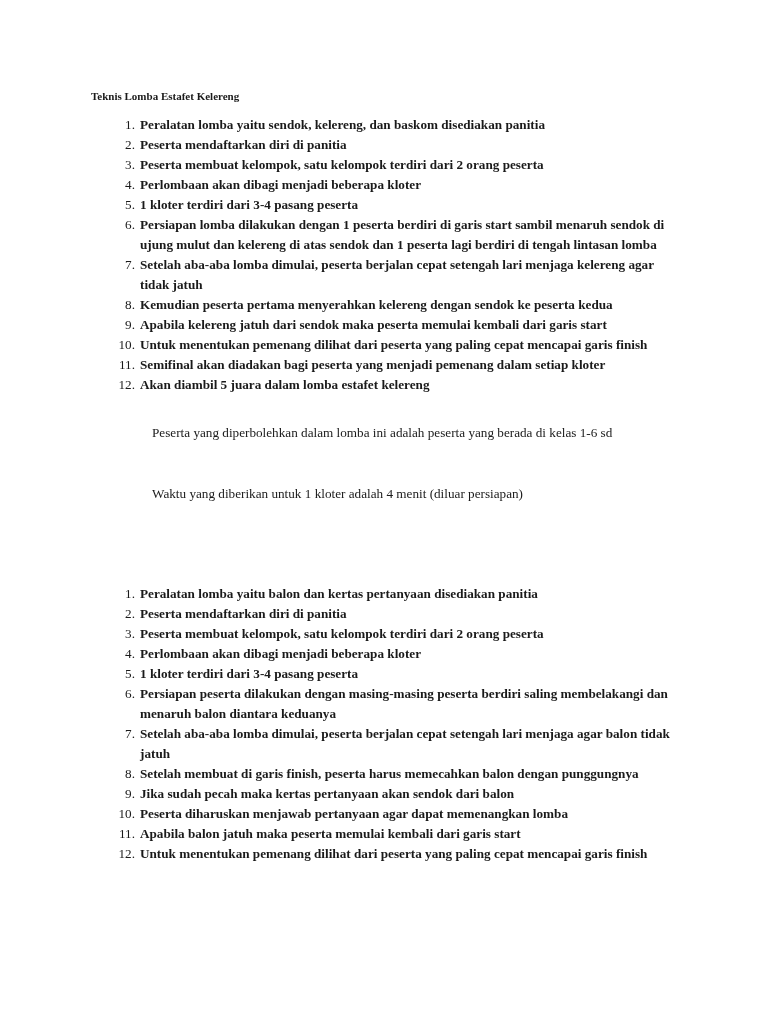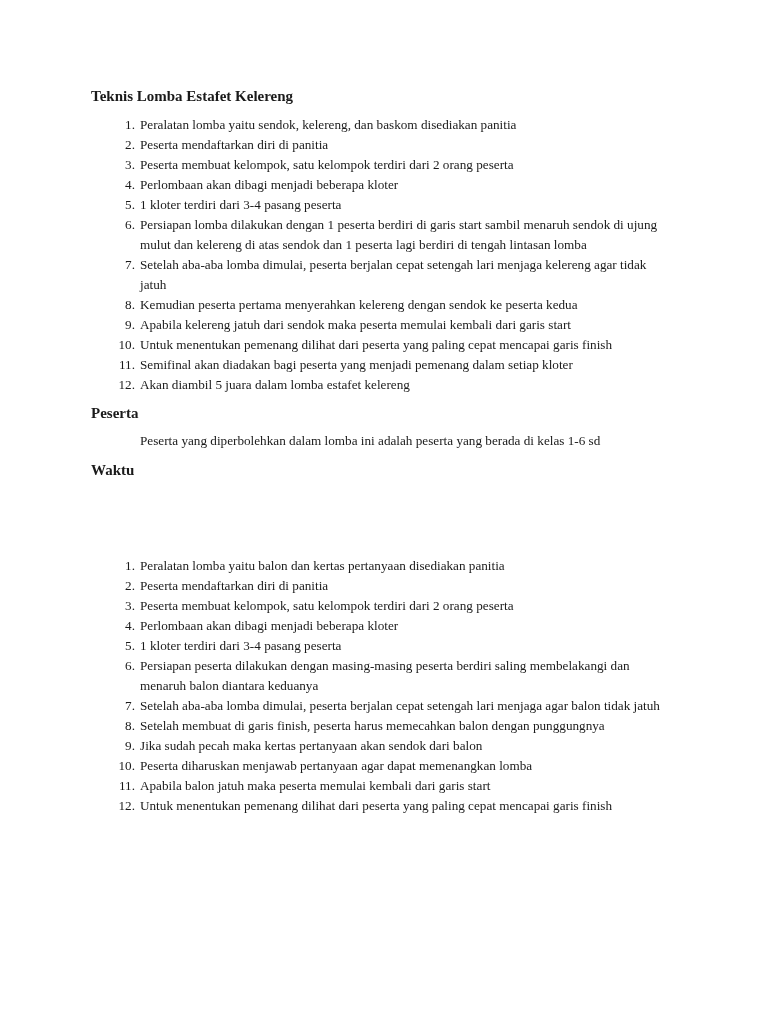--- a/index.html
+++ b/index.html
@@ -21,21 +21,21 @@
     position: relative;
     width: 768px;
     height: 1024px;
     background: #ffffff;
     box-sizing: border-box;
     padding: 86px 96px 0 91px;
   }
 
   
   .section-heading {
-    font-size: 15px;
+    font-size: 11px;
     line-height: 20px;
     margin: 0;
     padding: 0;
     white-space: pre-wrap;
   }
 
   
   ol.word-list {
     list-style: none;
     margin: 0;
@@ -54,27 +54,28 @@
     left: 0;
     top: 0;
     width: 44px;          
     text-align: right;
     font-size: 13.2px;
     line-height: 20px;
   }
   ol.word-list > li > .li-text {
     display: block;
     white-space: pre-wrap;
+    font-weight: bold;
   }
 
   
   .indent-para {
     font-size: 13.2px;
     line-height: 20px;
-    margin: 0;
+    margin: 12px;
     padding-left: 49px;
     white-space: pre-wrap;
   }
 
   
   .gap-heading-to-list { height: 9px; }
   .gap-list-to-heading { height: 8px; }
   .gap-heading-to-para { height: 8px; }
   .gap-para-to-heading { height: 9px; }
   .gap-section         { height: 59px; }
@@ -134,32 +135,31 @@
       <span class="li-text">Semifinal akan diadakan bagi peserta yang menjadi pemenang dalam setiap kloter</span>
     </li>
     <li>
       <span class="li-num">12.</span>
       <span class="li-text">Akan diambil 5 juara dalam lomba estafet kelereng</span>
     </li>
   </ol>
 
   <div class="gap-list-to-heading"></div>
 
-  <h2 class="section-heading">Peserta</h2>
 
   <div class="gap-heading-to-para"></div>
 
   <p class="indent-para">Peserta yang diperbolehkan dalam lomba ini adalah peserta yang berada di kelas 1-6 sd</p>
 
   <div class="gap-para-to-heading"></div>
 
-  <h2 class="section-heading">Waktu</h2>
 
   <div class="gap-heading-to-para"></div>
 
+  <p class="indent-para">Waktu yang diberikan untuk 1 kloter adalah 4 menit (diluar persiapan)</p>
 
   <div class="gap-section"></div>
 
 
   <div class="gap-heading-to-list"></div>
 
   <ol class="word-list">
     <li>
       <span class="li-num">1.</span>
       <span class="li-text">Peralatan lomba yaitu balon dan kertas pertanyaan disediakan panitia</span>

